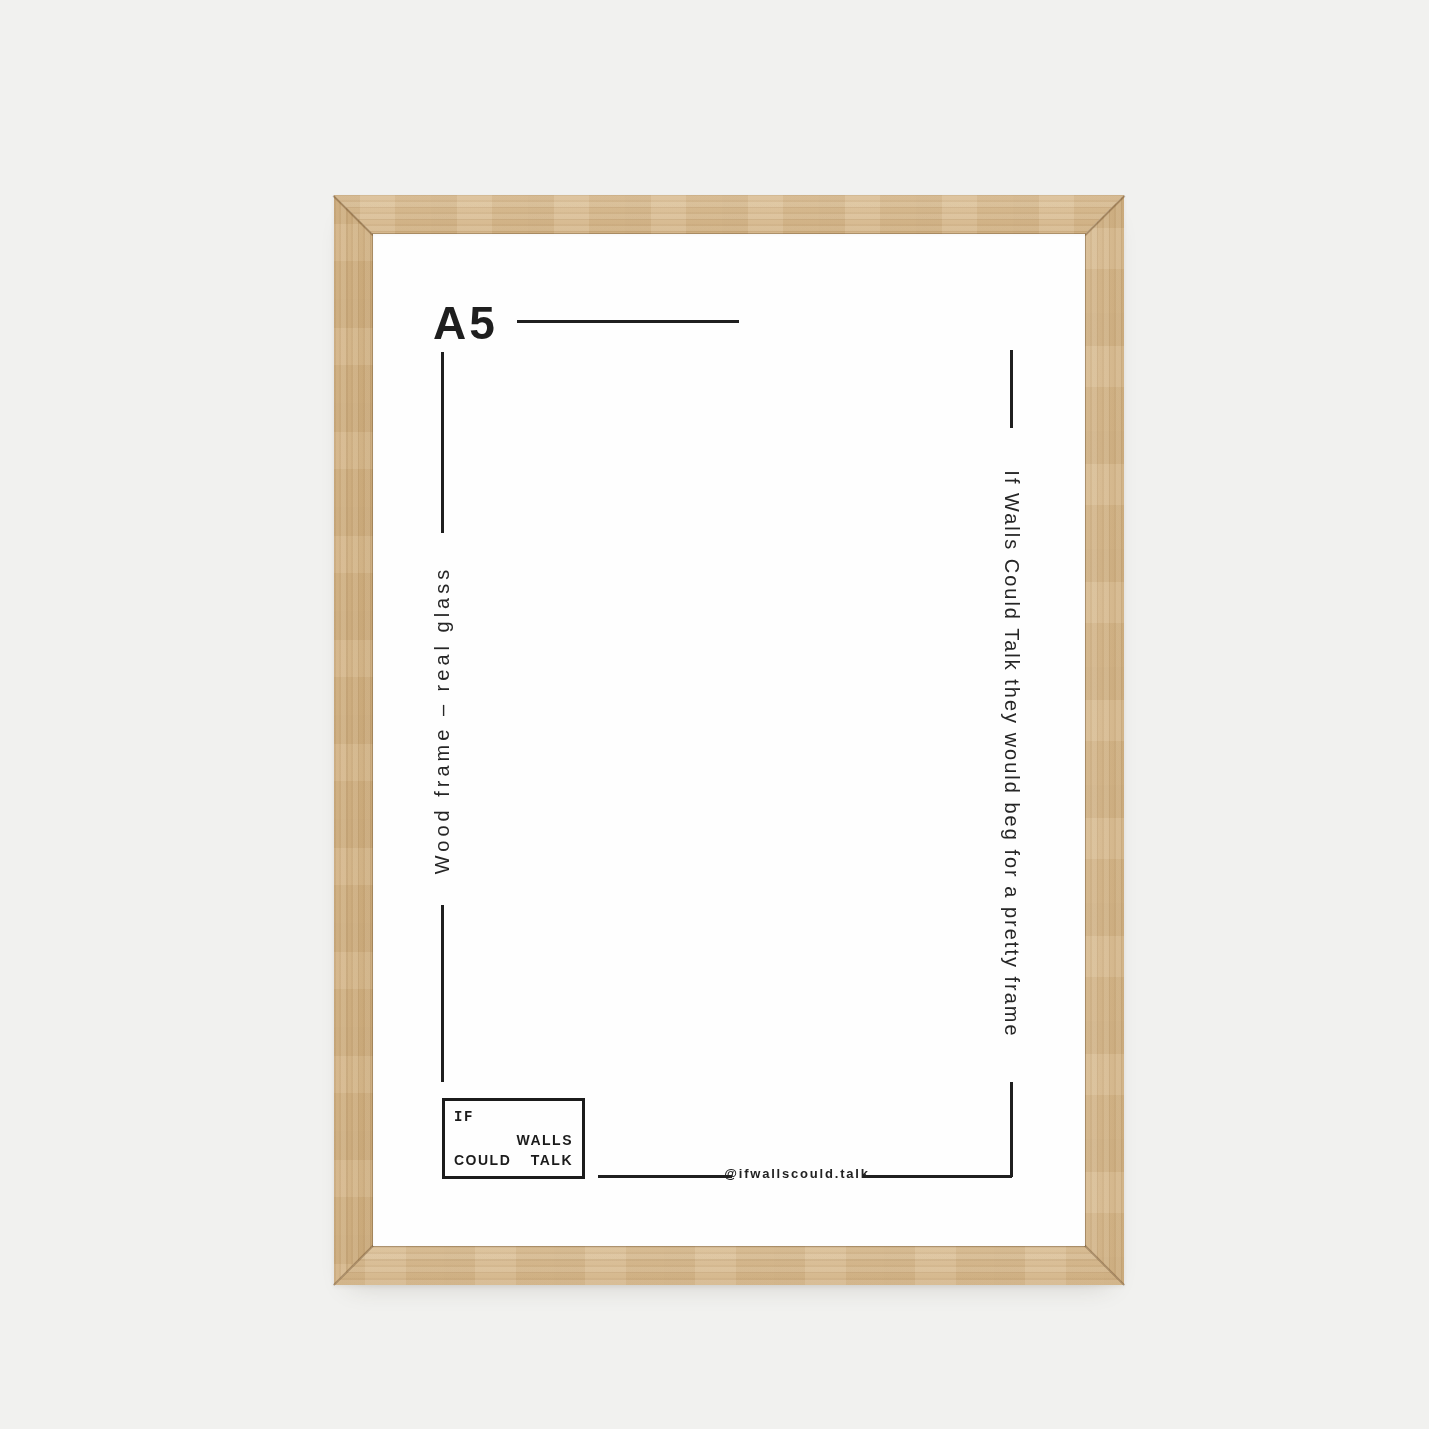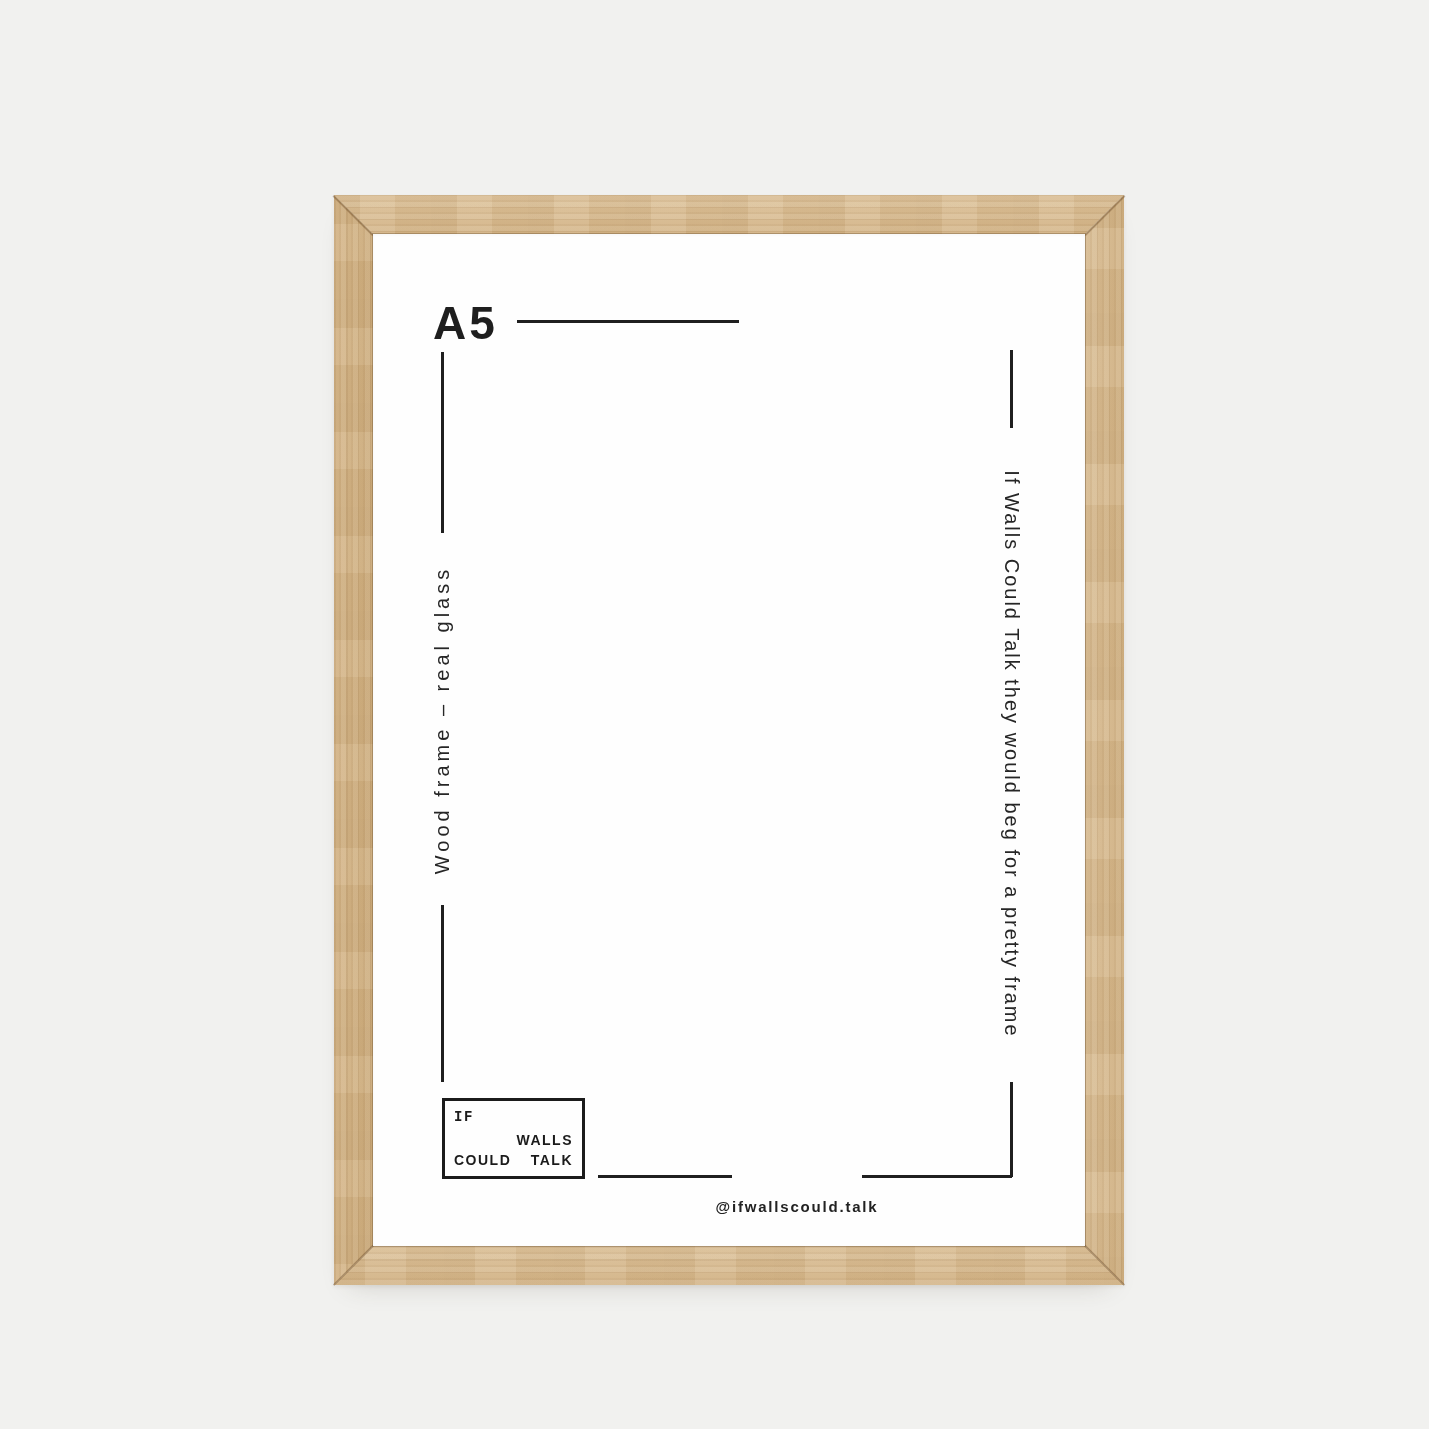--- a/index.html
+++ b/index.html
@@ -146,23 +146,23 @@
     color: #1b1b1b;
     line-height: 1;
   }
   .logo-box .w-if    { left: 9px;  top: 9px; font-family: Liberation Mono, monospace; }
   .logo-box .w-walls { right: 9px; top: 9px; margin-top: 23px; }
   .logo-box .w-could { left: 9px;  bottom: 9px; }
   .logo-box .w-talk  { right: 9px; bottom: 9px; }
 
   .social-handle {
     position: absolute;
-    left: 424px; top: 964px;
+    left: 424px; top: 932px;
     transform: translateX(-50%);
-    font-size: 15px;
+    font-size: 13px;
     font-weight: 600;
     letter-spacing: 1.8px;
     color: #222;
     white-space: nowrap;
   }
 </style>
 </head>
 <body>
 
 <div class="stage">

